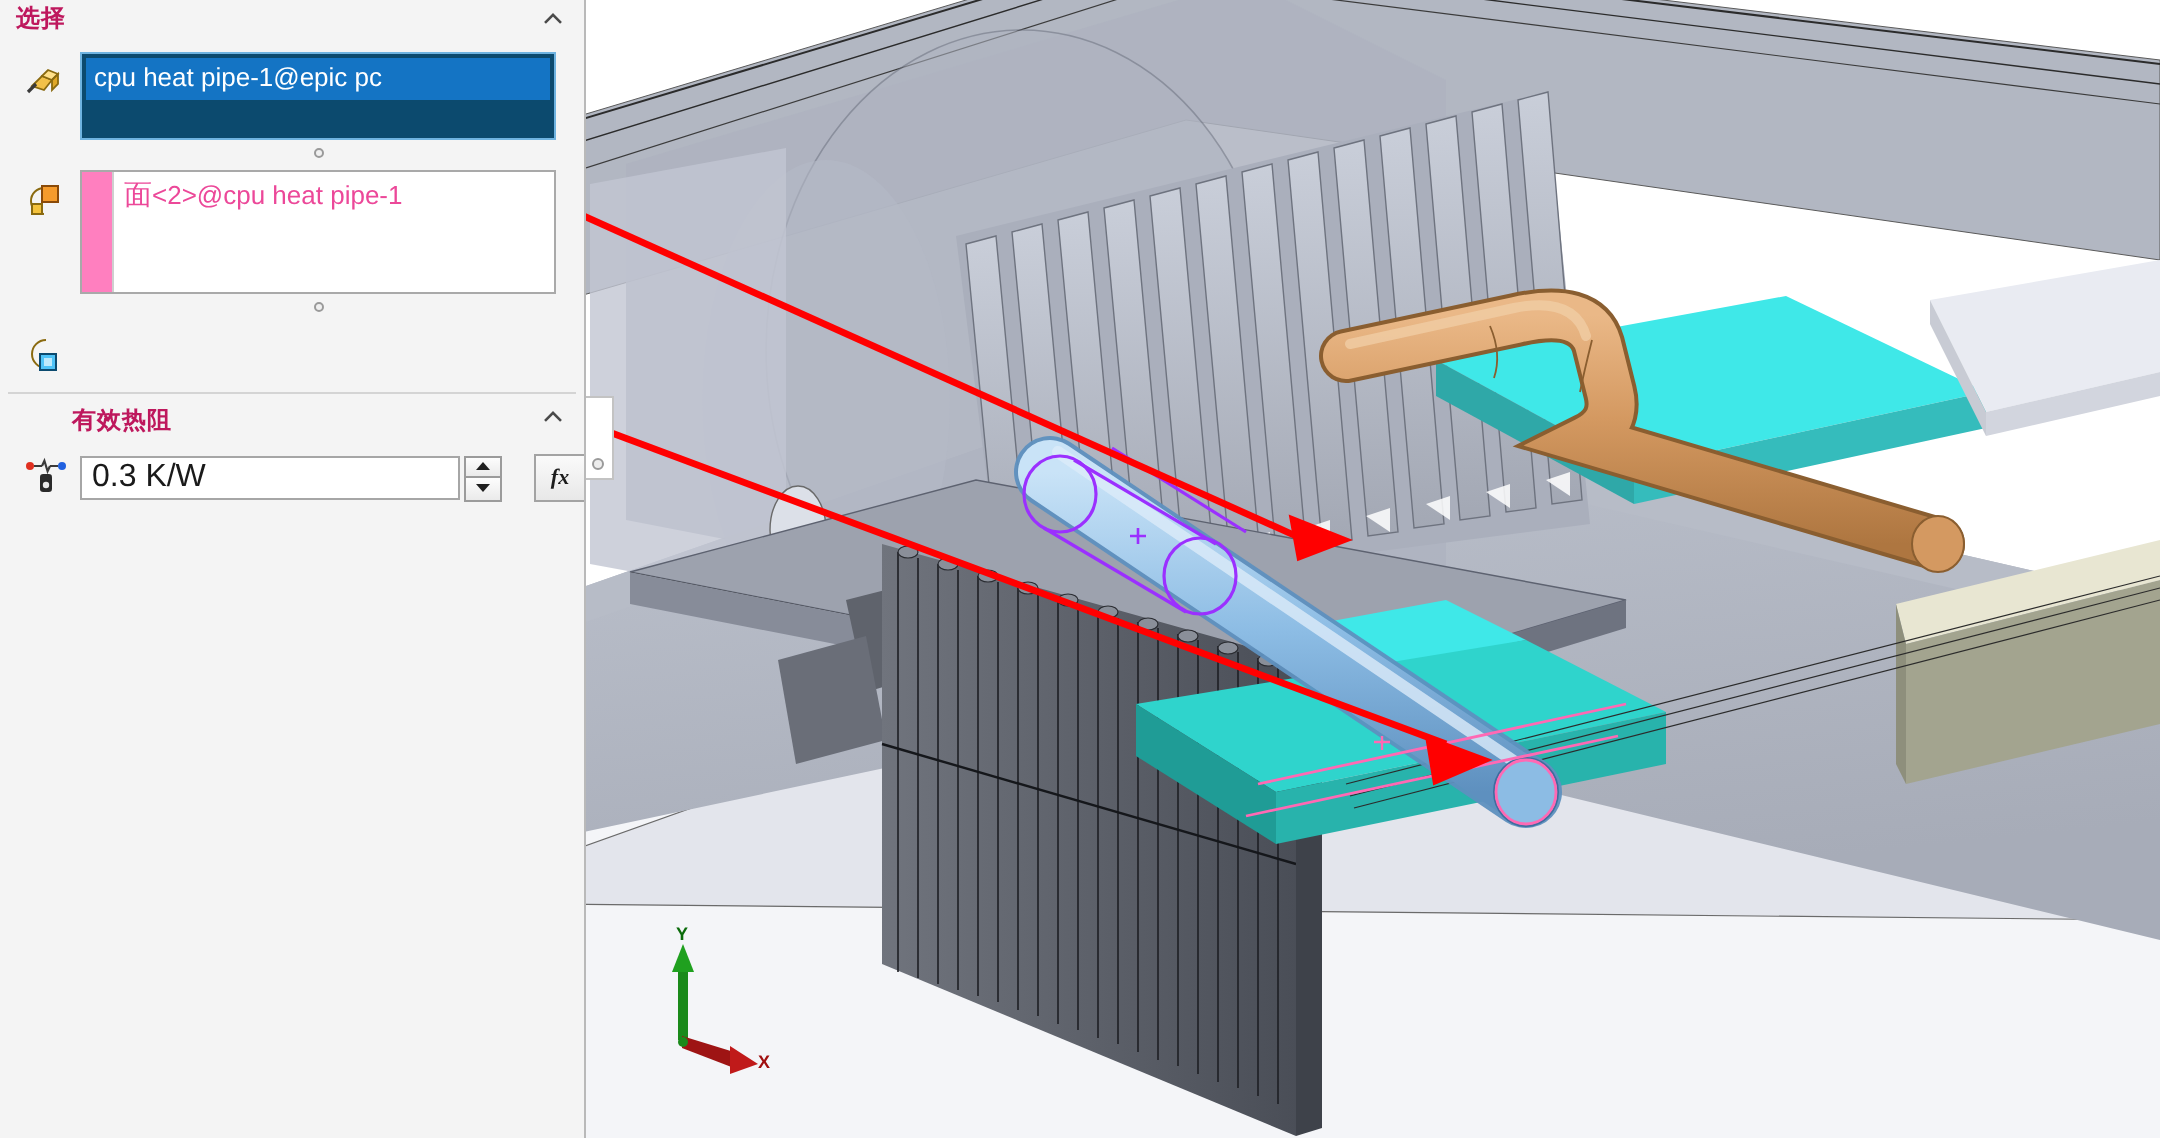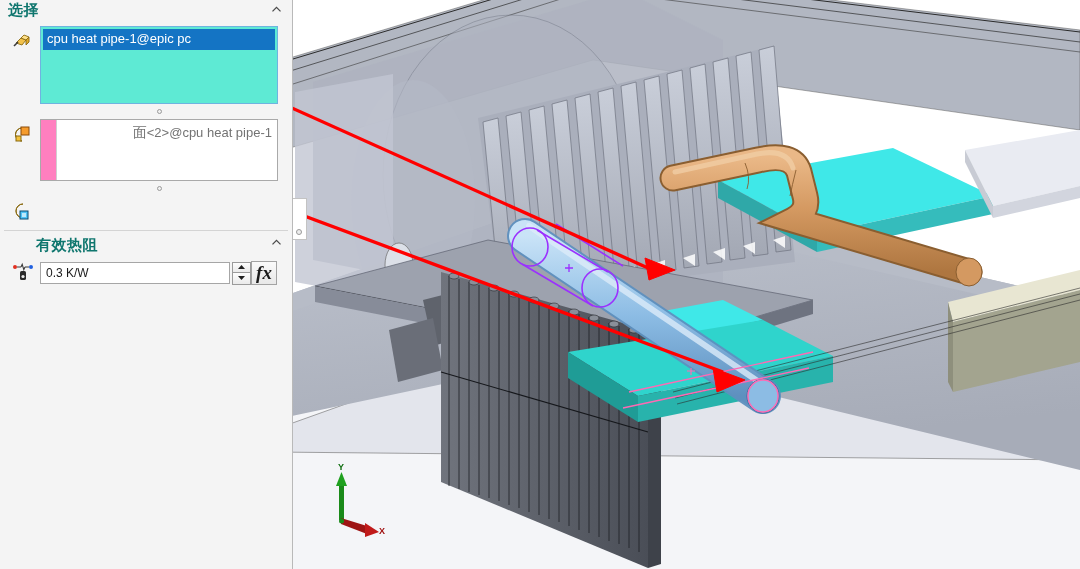--- a/index.html
+++ b/index.html
@@ -21,21 +21,21 @@
     overflow: hidden;
   }
 
   .section-header {
     position: relative;
     height: 22px;
     display: flex; align-items: center;
     padding-left: 8px;
   }
   .section-title {
-    font-size: 15px; font-weight: bold; color: #0f766e;
+    font-size: 12px; font-weight: bold; color: #be185d;
     letter-spacing: 0.5px;
     line-height: 17px;
   }
   .section-header.clipped .section-title { margin-top: -4px; }
   .chevron {
     position: absolute; right: 10px; top: 50%;
     width: 11px; height: 11px;
     transform: translateY(-60%);
   }
   .chevron svg { display: block; }
@@ -61,22 +61,22 @@
 
   .listbox {
     background: #ffffff;
     border: 1px solid #a6a6a6;
     height: 62px;
     position: relative;
     overflow: hidden;
   }
   .listbox.focused {
     border: 1px solid #6fb3e0;
-    background: #5eead4;
-    height: 78px;
+    background: #0c4a6e;
+    height: 44px;
     padding: 2px;
   }
   .listbox.focused .item-selected {
     background: #1474c4;
     color: #ffffff;
     font-size: 13px;
     padding: 2px 4px 3px 4px;
     line-height: 16px;
     white-space: nowrap;
   }
@@ -86,22 +86,22 @@
     border: 1px solid #a9a9a9;
   }
   .swatch-bar { flex: 0 0 15px; }
   .swatch-body {
     flex: 1 1 auto;
     background: #ffffff;
     border-left: 1px solid #cfcfcf;
     padding: 4px 5px;
   }
   .face-entry {
-    font-size: 13px; color: #737373;
-    line-height: 16px; white-space: nowrap; text-align: right;
+    font-size: 13px; color: #ec4899;
+    line-height: 16px; white-space: nowrap;
   }
   .face-cjk {
     font-family: "DejaVu Sans", "Liberation Sans", sans-serif;
     font-size: 14px;
   }
 
   .grip {
     text-align: center;
     height: 13px;
     line-height: 13px;
@@ -122,45 +122,45 @@
   }
   .num-icon {
     flex: 0 0 34px;
     display: flex; align-items: center; justify-content: center;
   }
   .num-input {
     flex: 0 0 190px;
     height: 22px;
     background: #ffffff;
     border: 1px solid #a6a6a6;
-    font-size: 12px; color: #1a1a1a;
+    font-size: 16px; color: #1a1a1a;
     display: flex; align-items: center;
     padding-left: 5px;
   }
   .spinner {
     flex: 0 0 19px;
     height: 23px;
     display: flex; flex-direction: column;
     margin-left: 2px;
   }
   .spin-btn {
     flex: 1 1 50%;
     background: linear-gradient(#fdfdfd,#eaeaea);
     border: 1px solid #9b9b9b;
     display: flex; align-items: center; justify-content: center;
   }
   .spin-btn + .spin-btn { border-top: none; }
   .fx-btn {
     flex: 0 0 26px; height: 24px;
-    margin-left: 0;
+    margin-left: 16px;
     background: linear-gradient(#fafafa,#e8e8e8);
     border: 1px solid #a3a3a3;
     display: flex; align-items: center; justify-content: center;
     font-style: italic; font-weight: bold;
-    font-size: 19px; color: #1b1b1b;
+    font-size: 11px; color: #1b1b1b;
     font-family: "Liberation Serif", serif;
     text-align: center;
   }
 
   
   #viewport {
     position: relative;
     flex: 1 1 auto;
     height: 569px;
     background: #ffffff;

